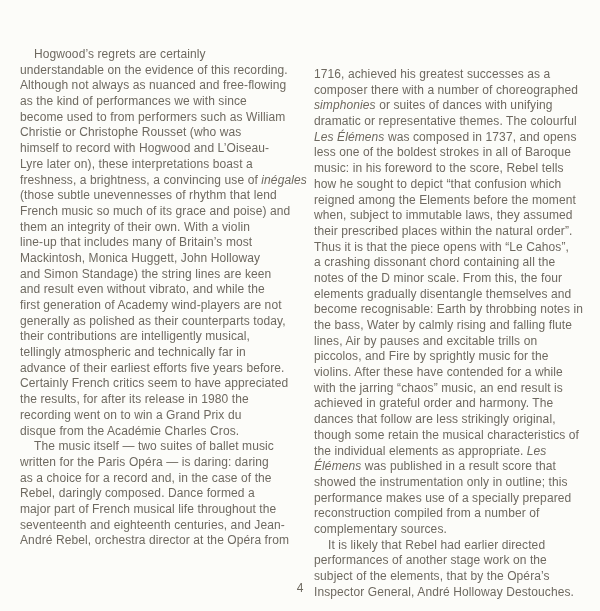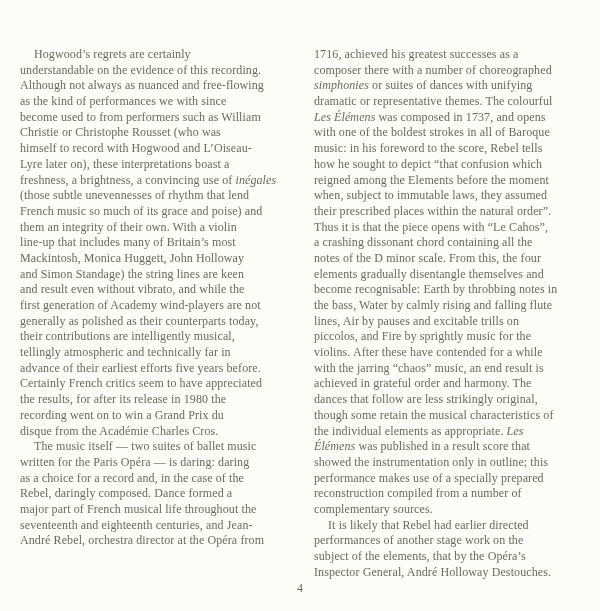--- a/index.html
+++ b/index.html
@@ -7,34 +7,34 @@
     padding: 0;
     width: 600px;
     height: 611px;
     overflow: hidden;
     background: #fcfcf9;
   }
   .page {
     position: relative;
     width: 600px;
     height: 611px;
-    font-family: Liberation Serif, serif;
+    font-family: Liberation Sans, sans-serif;
     color: #6e6960;
   }
   .col {
     position: absolute;
     top: 47px;
     width: 286px;
     font-size: 12px;
     line-height: 15.7px;
     letter-spacing: 0.1px;
     white-space: nowrap;
   }
   .col-left  { left: 20px; }
-  .col-right { left: 314px; }
+  .col-right { left: 314px; margin-top: 20px; }
   .line { height: 15.7px; }
   .line.indent { padding-left: 14px; }
   .italic { font-style: italic; }
   .page-number {
     position: absolute;
     top: 580px;
     left: 0;
     width: 600px;
     text-align: center;
     font-size: 12px;
@@ -78,21 +78,21 @@
       <div class="line"><span class="">major part of French musical life throughout the</span></div>
       <div class="line"><span class="">seventeenth and eighteenth centuries, and Jean-</span></div>
       <div class="line"><span class="">André Rebel, orchestra director at the Opéra from</span></div>
     </div>
   <div class="col col-right">
       <div class="line"><span class="">1716, achieved his greatest successes as a</span></div>
       <div class="line"><span class="">composer there with a number of choreographed</span></div>
       <div class="line"><span class="italic">simphonies</span><span class=""> or suites of dances with unifying</span></div>
       <div class="line"><span class="">dramatic or representative themes. The colourful</span></div>
       <div class="line"><span class="italic">Les Élémens</span><span class=""> was composed in 1737, and opens</span></div>
-      <div class="line"><span class="">with one of the boldest strokes in all of Baroque</span></div>
+      <div class="line"><span class="">less one of the boldest strokes in all of Baroque</span></div>
       <div class="line"><span class="">music: in his foreword to the score, Rebel tells</span></div>
       <div class="line"><span class="">how he sought to depict “that confusion which</span></div>
       <div class="line"><span class="">reigned among the Elements before the moment</span></div>
       <div class="line"><span class="">when, subject to immutable laws, they assumed</span></div>
       <div class="line"><span class="">their prescribed places within the natural order”.</span></div>
       <div class="line"><span class="">Thus it is that the piece opens with “Le Cahos”,</span></div>
       <div class="line"><span class="">a crashing dissonant chord containing all the</span></div>
       <div class="line"><span class="">notes of the D minor scale. From this, the four</span></div>
       <div class="line"><span class="">elements gradually disentangle themselves and</span></div>
       <div class="line"><span class="">become recognisable: Earth by throbbing notes in</span></div>

